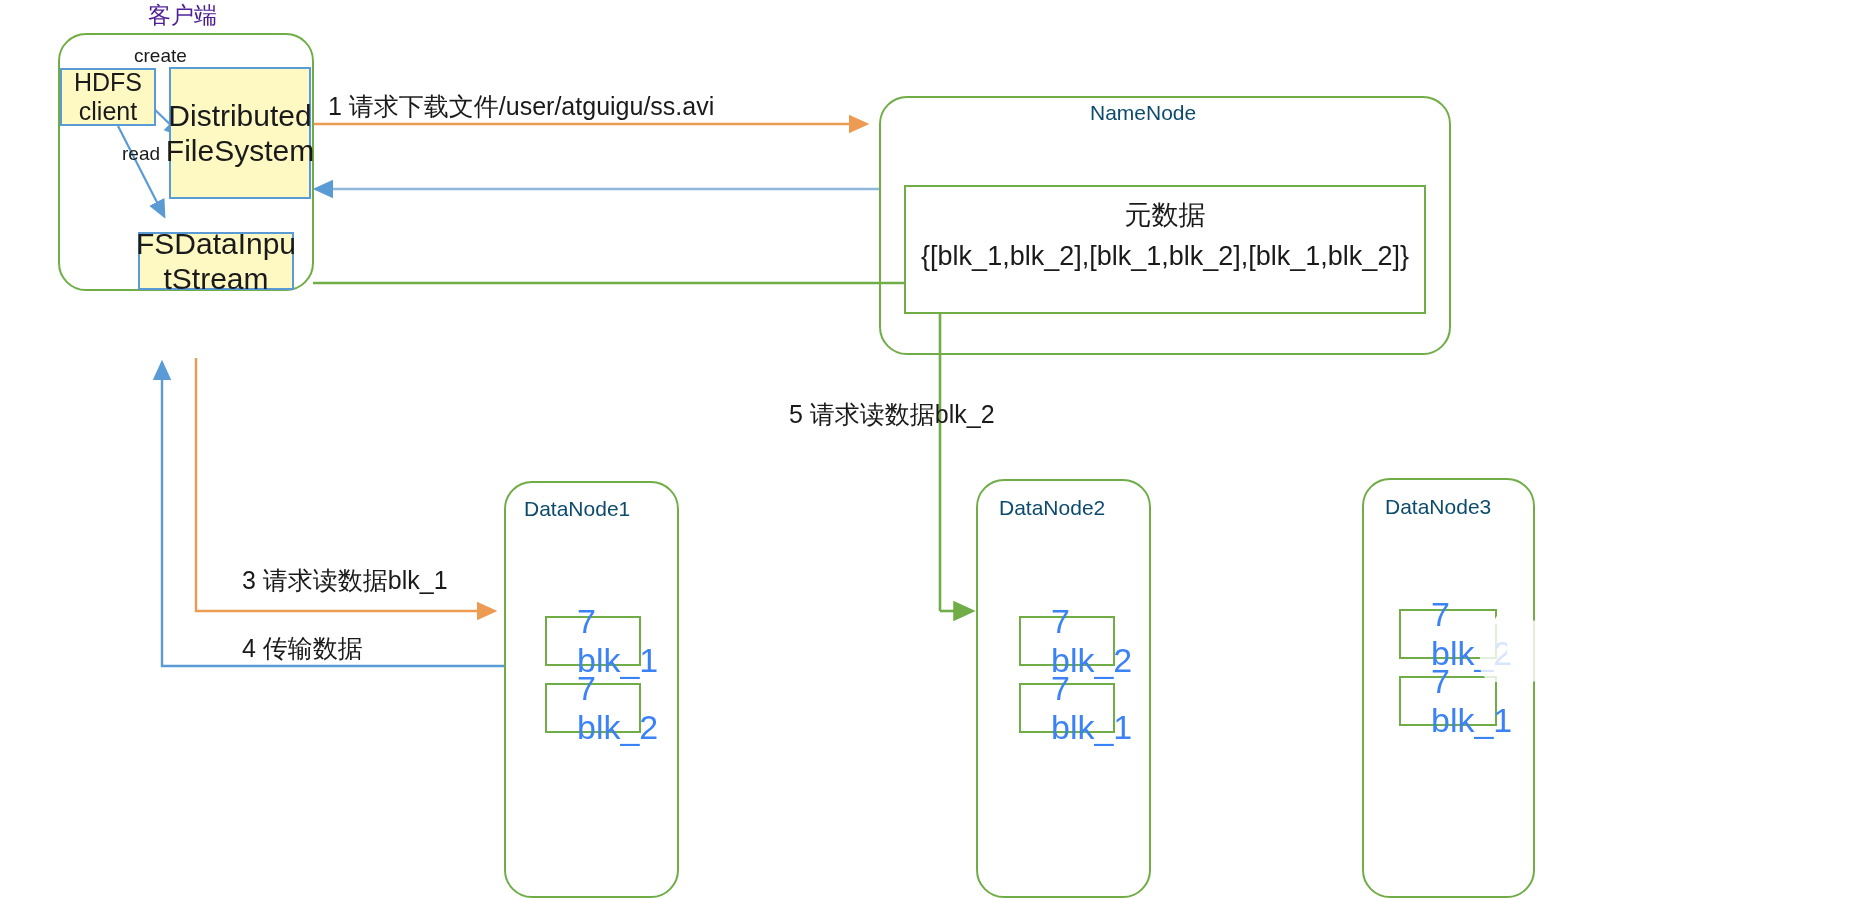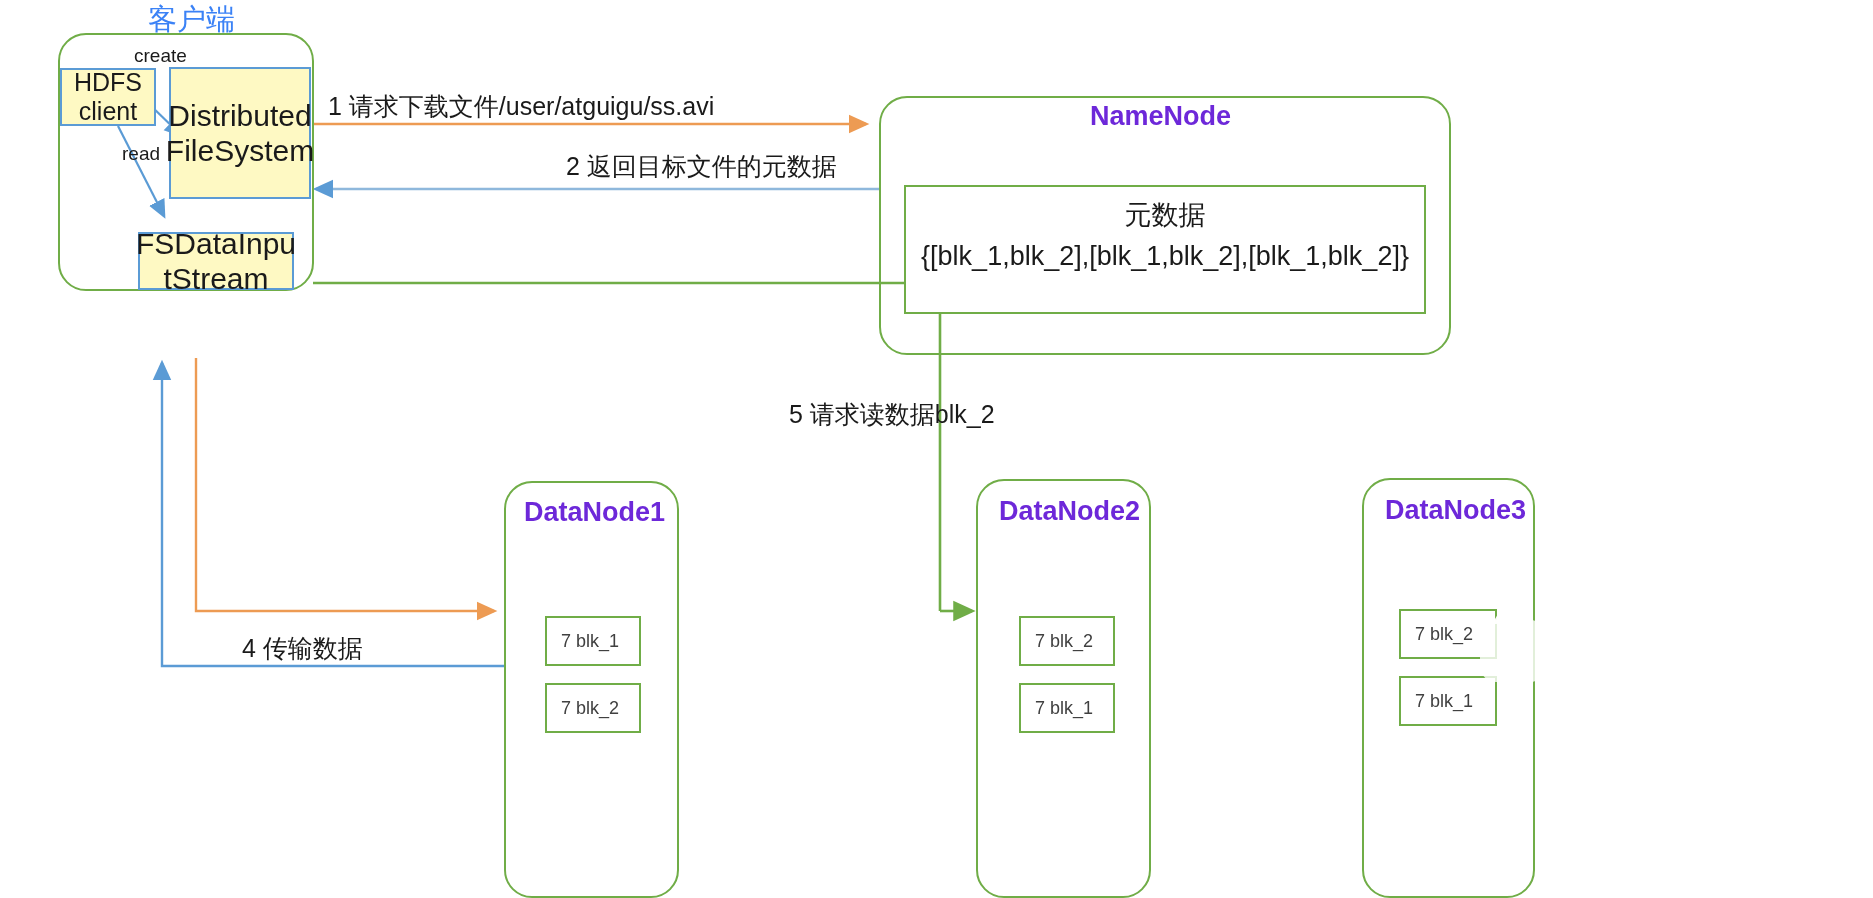--- a/index.html
+++ b/index.html
@@ -50,27 +50,26 @@
   }
   .ctr {
     display: flex;
     align-items: center;
     justify-content: center;
     text-align: center;
     line-height: 1.18;
     color: #1a1a1a;
   }
   .title-cn {
-    font-size: 29px;
-    color: #3b82f6;
+    font-size: 23px;
+    color: #4c1d95;
   }
   .node-title {
-    font-size: 27px;
-    color: #6d28d9;
-    font-weight: bold;
+    font-size: 21px;
+    color: #0c4a6e;
   }
   .box-text {
     font-size: 30px;
   }
   .box-text-sm {
     font-size: 25px;
   }
   .small-label {
     font-size: 19px;
     color: #1a1a1a;
@@ -81,25 +80,25 @@
   }
   .meta-line {
     font-size: 27px;
     color: #1a1a1a;
     text-align: center;
     width: 100%;
   }
   .blk-box {
     border: 2.5px solid #70AD47;
     background: #ffffff;
-    font-size: 18px;
+    font-size: 34px;
     display: flex;
     align-items: center;
-    padding-left: 14px;
-    color: #404040;
+    padding-left: 30px;
+    color: #3b82f6;
     box-sizing: border-box;
   }
   .watermark {
     position: absolute;
     width: 66px;
     height: 62px;
     border-radius: 16px;
     background: rgba(255,255,255,0.80);
     display: flex;
     align-items: center;
@@ -196,22 +195,22 @@
 
   <div class="label node-title" style="left:1090px; top:101px;">NameNode</div>
 
   <div class="node green-rect" style="left:904px; top:185px; width:522px; height:129px;">
     <div class="meta-line" style="margin-top:10px;">元数据</div>
     <div class="meta-line" style="margin-top:8px;">{[blk_1,blk_2],[blk_1,blk_2],[blk_1,blk_2]}</div>
   </div>
 
   <div class="label flow-label" style="left:328px; top:90px;">1 请求下载文件/user/atguigu/ss.avi</div>
 
-  <div class="label flow-label" style="left:566px; top:150px;">2 返回目标文件的元数据</div>
-
+
+  <div class="label flow-label" style="left:242px; top:564px;">3 请求读数据blk_1</div>
 
   <div class="label flow-label" style="left:242px; top:632px;">4 传输数据</div>
 
   <div class="label flow-label" style="left:789px; top:398px;">5 请求读数据blk_2</div>
 
   <div class="node green-round" style="left:504px; top:481px; width:175px; height:417px;"></div>
   <div class="label node-title" style="left:524px; top:497px;">DataNode1</div>
   <div class="node blk-box" style="left:545px; top:616px; width:96px; height:50px;">7 blk_1</div>
   <div class="node blk-box" style="left:545px; top:683px; width:96px; height:50px;">7 blk_2</div>
 

